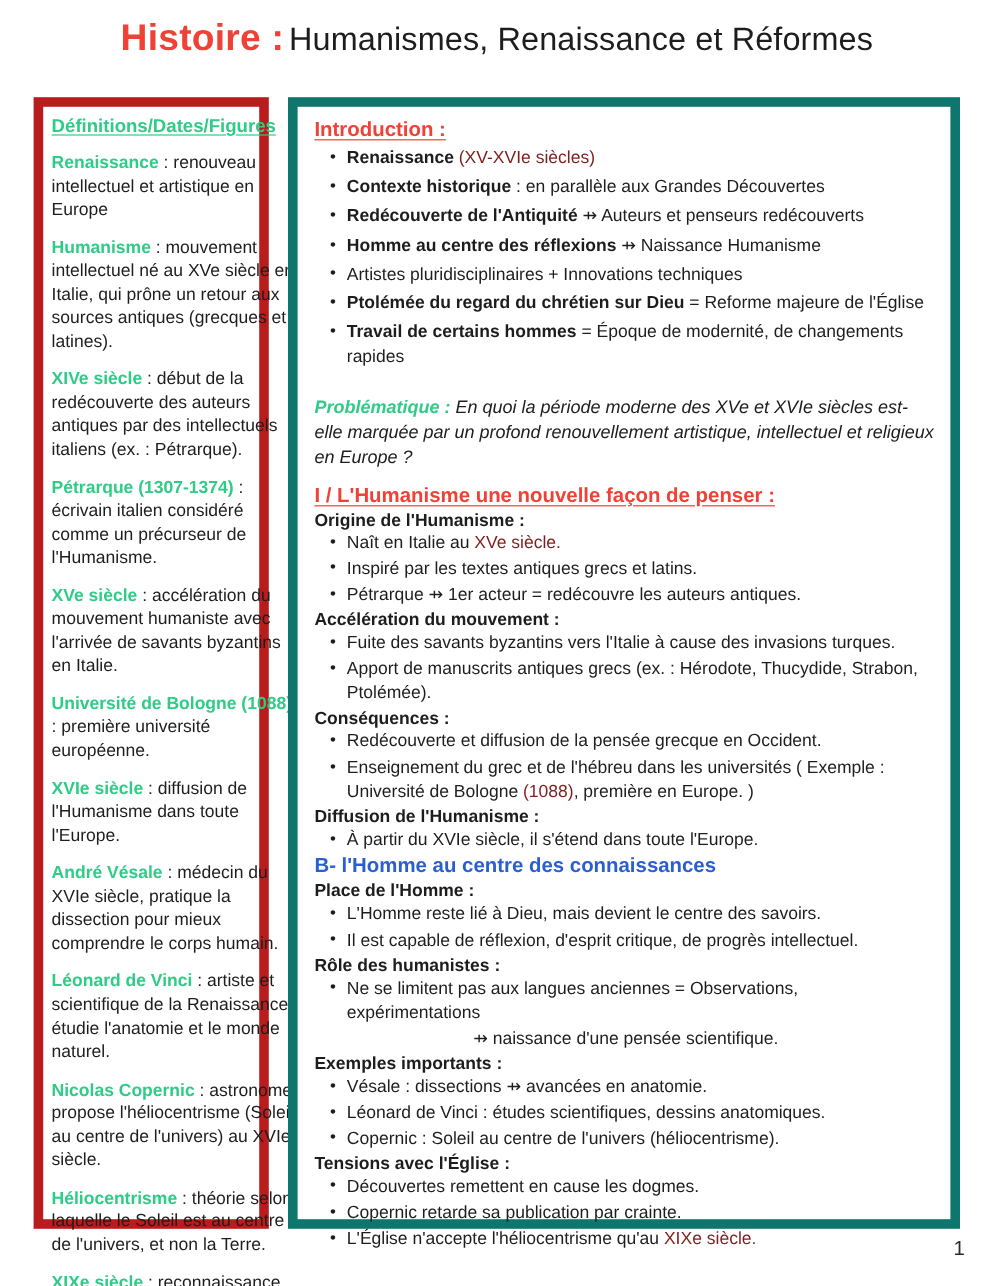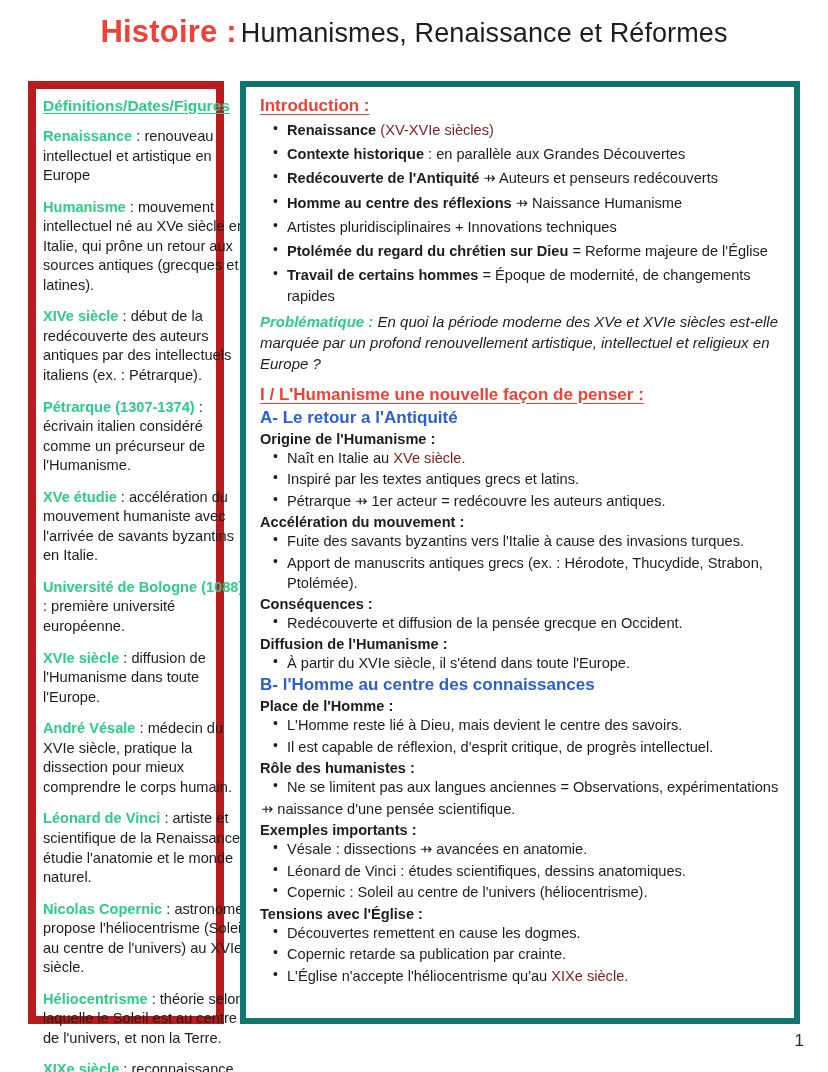--- a/index.html
+++ b/index.html
@@ -51,21 +51,21 @@
     box-sizing: border-box;
     padding: 8px 7px 6px 7px;
     overflow: visible;
   }
   .main-col {
     position: absolute;
     left: 240px;
     top: 81px;
     width: 560px;
     height: 943px;
-    border: 6px solid #0f766e;
+    border: 8px solid #0f766e;
     box-sizing: border-box;
     padding: 9px 12px 8px 14px;
   }
 
   
   .side-head {
     color: #2ecc87;
     font-weight: bold;
     font-size: 15.5px;
     text-decoration: underline;
@@ -132,33 +132,34 @@
     color: #1d1d1d;
   }
   .intro-li { font-size: 15px; }
   ul.intro > li { margin-bottom: 3.5px; line-height: 1.42; }
   b.k { font-weight: bold; }
   .grn { color: #7f1d1d; }
   .pb {
     font-style: italic;
     font-size: 15px;
     line-height: 1.42;
-    margin: 4px 0 2px 0;
+    margin: 20px 0 2px 0;
     color: #1d1d1d;
   }
   .pb .lead {
     color: #2ecc87;
     font-weight: bold;
     font-style: italic;
   }
   .noindent {
     font-size: 14.6px;
     line-height: 1.38;
     margin: 0 0 1px 0;
     padding-left: 1px;
+    text-align: center;
   }
 
   
   .page-num {
     position: absolute;
     right: 24px;
     top: 1031px;
     font-size: 17px;
     color: #2b2b2b;
   }
@@ -171,21 +172,21 @@
   <span class="title-sub">Humanismes, Renaissance et Réformes</span>
 </div>
 
 <div class="sidebar">
   <div class="side-head">Définitions/Dates/Figures</div>
   <div id="definitions-list">
       <p class="side-entry"><span class="term">Renaissance</span><span> : </span><span>renouveau intellectuel et artistique en Europe</span></p>
       <p class="side-entry"><span class="term">Humanisme</span><span> : </span><span>mouvement intellectuel né au XVe siècle en Italie, qui prône un retour aux sources antiques (grecques et latines).</span></p>
       <p class="side-entry"><span class="term">XIVe siècle</span><span> : </span><span>début de la redécouverte des auteurs antiques par des intellectuels italiens (ex. : Pétrarque).</span></p>
       <p class="side-entry"><span class="term">Pétrarque (1307-1374)</span><span> : </span><span>écrivain italien considéré comme un précurseur de l'Humanisme.</span></p>
-      <p class="side-entry"><span class="term">XVe étudie</span><span> : </span><span>accélération du mouvement humaniste avec l'arrivée de savants byzantins en Italie.</span></p>
+      <p class="side-entry"><span class="term">XVe siècle</span><span> : </span><span>accélération du mouvement humaniste avec l'arrivée de savants byzantins en Italie.</span></p>
       <p class="side-entry"><span class="term">Université de Bologne (1088)</span><span> : </span><span>première université européenne.</span></p>
       <p class="side-entry"><span class="term">XVIe siècle</span><span> : </span><span>diffusion de l'Humanisme dans toute l'Europe.</span></p>
       <p class="side-entry"><span class="term">André Vésale</span><span> : </span><span>médecin du XVIe siècle, pratique la dissection pour mieux comprendre le corps humain.</span></p>
       <p class="side-entry"><span class="term">Léonard de Vinci</span><span> : </span><span>artiste et scientifique de la Renaissance, étudie l'anatomie et le monde naturel.</span></p>
       <p class="side-entry"><span class="term">Nicolas Copernic</span><span> : </span><span>astronome, propose l'héliocentrisme (Soleil au centre de l'univers) au XVIe siècle.</span></p>
       <p class="side-entry"><span class="term">Héliocentrisme</span><span> : </span><span>théorie selon laquelle le Soleil est au centre de l'univers, et non la Terre.</span></p>
       <p class="side-entry"><span class="term">XIXe siècle</span><span> : </span><span>reconnaissance officielle de l'héliocentrisme par l'Église.</span></p>
     </div>
 </div>
 
@@ -200,36 +201,36 @@
       <li class="intro-li"><span>Artistes pluridisciplinaires + Innovations techniques</span></li>
       <li class="intro-li"><b class="k">Ptolémée du regard du chrétien sur Dieu</b><span> = Reforme majeure de l'Église</span></li>
       <li class="intro-li"><b class="k">Travail de certains hommes</b><span> = Époque de modernité, de changements rapides</span></li>
     </ul>
 
   <div class="pb">
     <span class="lead">Problématique :</span><span> En quoi la période moderne des XVe et XVIe siècles est-elle marquée par un profond renouvellement artistique, intellectuel et religieux en Europe ?</span>
   </div>
 
   <div class="h-red sec">I /  L'Humanisme une nouvelle façon de penser : </div>
-  <div class="h-blue">A- Le retour a l'Antiquité</div>
   <div id="groups-a">
       <div class="h-sub">Origine de l'Humanisme :</div>
       <ul class="bul">
         <li><span>Naît en Italie au </span><span class="grn">XVe siècle.</span></li>
         <li><span>Inspiré par les textes antiques grecs et latins.</span></li>
         <li><span>Pétrarque ⇸ 1er acteur = redécouvre les auteurs antiques.</span></li>
       </ul>
       <div class="h-sub">Accélération du mouvement :</div>
       <ul class="bul">
         <li><span>Fuite des savants byzantins vers l'Italie à cause des invasions turques.</span></li>
         <li><span>Apport de manuscrits antiques grecs (ex. : Hérodote, Thucydide, Strabon, Ptolémée).</span></li>
       </ul>
       <div class="h-sub">Conséquences :</div>
       <ul class="bul">
         <li><span>Redécouverte et diffusion de la pensée grecque en Occident.</span></li>
+        <li><span>Enseignement du grec et de l'hébreu dans les universités ( Exemple : Université de Bologne </span><span class="grn">(1088)</span><span>, première en Europe. )</span></li>
       </ul>
       <div class="h-sub">Diffusion de l'Humanisme :</div>
       <ul class="bul">
         <li><span>À partir du XVIe siècle, il s'étend dans toute l'Europe.</span></li>
       </ul>
     </div>
 
   <div class="h-blue">B- l'Homme au centre des connaissances</div>
   <div id="groups-b">
       <div class="h-sub">Place de l'Homme :</div>

